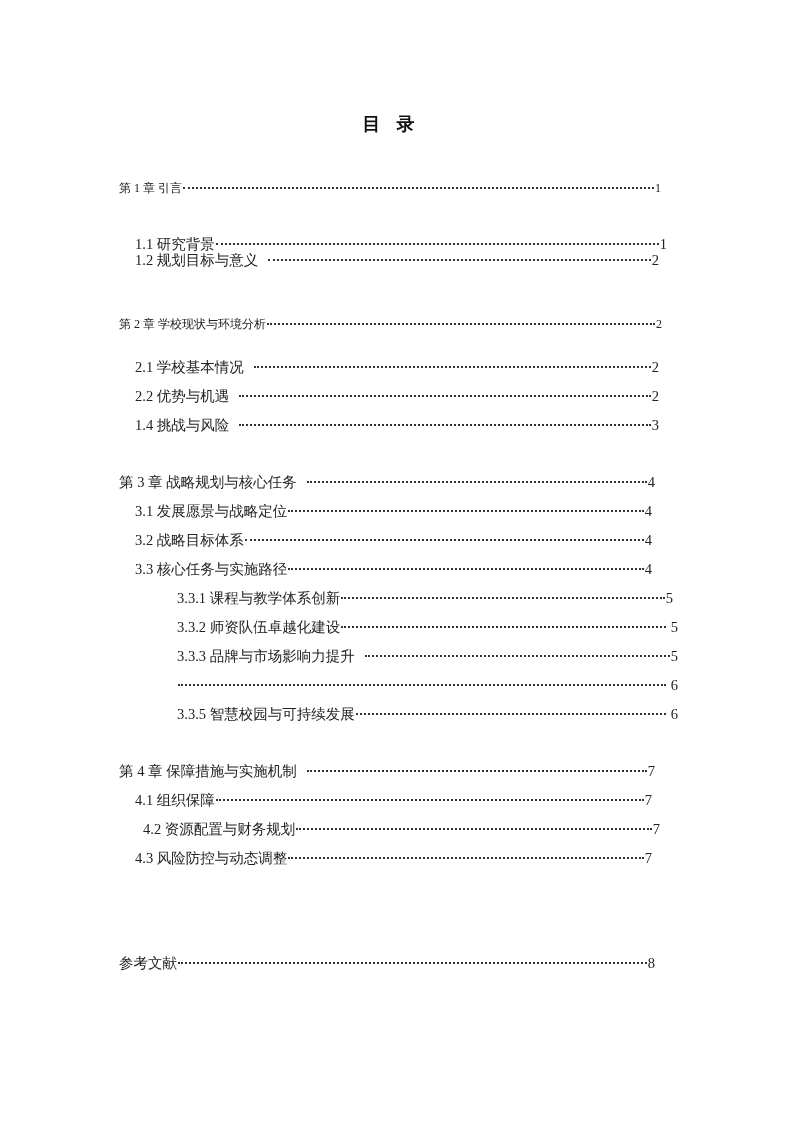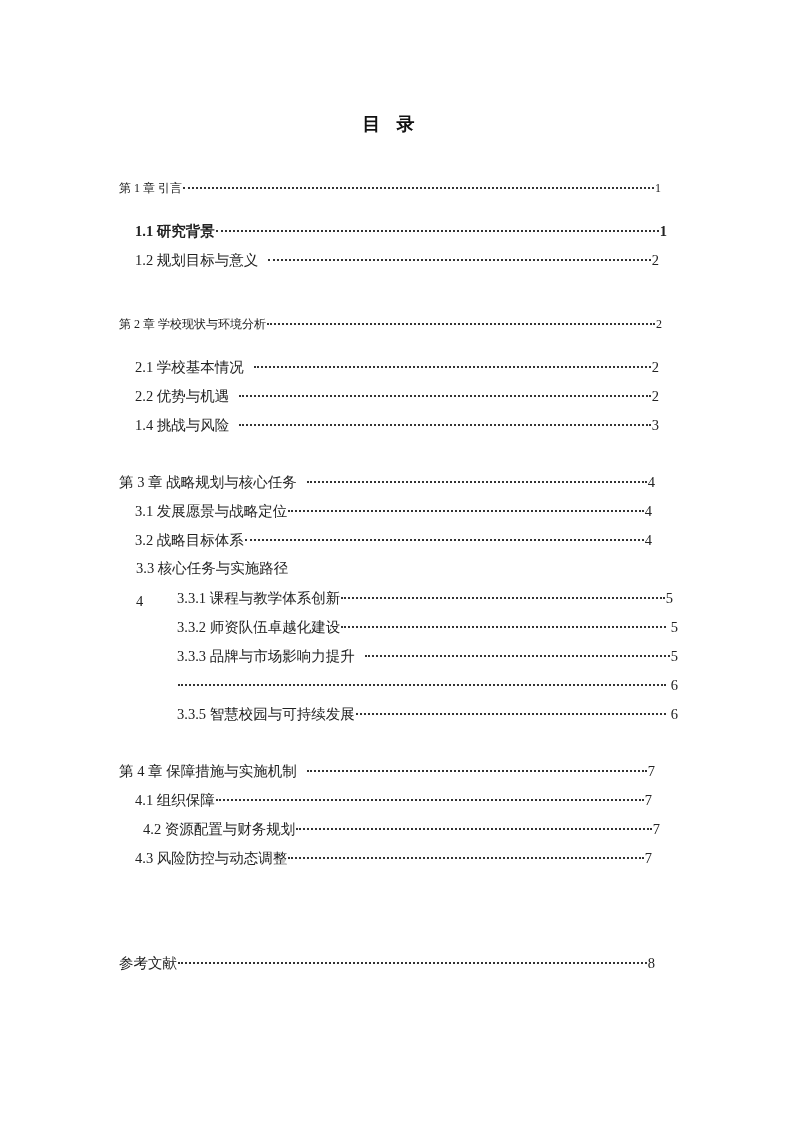--- a/index.html
+++ b/index.html
@@ -63,21 +63,21 @@
 </head>
 <body>
 
 <div class="title">目录</div>
 
 <div class="toc-row lvl1-big" style="left:119px; width:542px; top:180px;">
   <span class="toc-label">第 1 章  引言</span>
   <span class="toc-dots"></span>
   <span class="toc-page">1</span>
 </div>
-<div class="toc-row lvl2" style="left:135px; width:532px; top:221px;font-weight:bold;">
+<div class="toc-row lvl2" style="left:135px; width:532px; top:234px;">
   <span class="toc-label">1.1  研究背景</span>
   <span class="toc-dots"></span>
   <span class="toc-page">1</span>
 </div>
 <div class="toc-row lvl2" style="left:135px; width:524px; top:250px;">
   <span class="toc-label">1.2  规划目标与意义</span>
   <span class="toc-dots" style="margin-left:10px;"></span>
   <span class="toc-page">2</span>
 </div>
 
@@ -110,21 +110,21 @@
 <div class="toc-row lvl2" style="left:135px; width:517px; top:501px;">
   <span class="toc-label">3.1  发展愿景与战略定位</span>
   <span class="toc-dots"></span>
   <span class="toc-page">4</span>
 </div>
 <div class="toc-row lvl2" style="left:135px; width:517px; top:530px;">
   <span class="toc-label">3.2  战略目标体系</span>
   <span class="toc-dots"></span>
   <span class="toc-page">4</span>
 </div>
-<div class="toc-row lvl2" style="left:135px; width:517px; top:559px;flex-direction:column;">
+<div class="toc-row lvl2" style="left:135px; width:517px; top:559px;">
   <span class="toc-label">3.3  核心任务与实施路径</span>
   <span class="toc-dots"></span>
   <span class="toc-page">4</span>
 </div>
 <div class="toc-row lvl3" style="left:151px; width:496px; top:588px;">
   <span class="toc-label">3.3.1  课程与教学体系创新</span>
   <span class="toc-dots"></span>
   <span class="toc-page">5</span>
 </div>
 <div class="toc-row lvl3" style="left:151px; width:501px; top:617px;">

